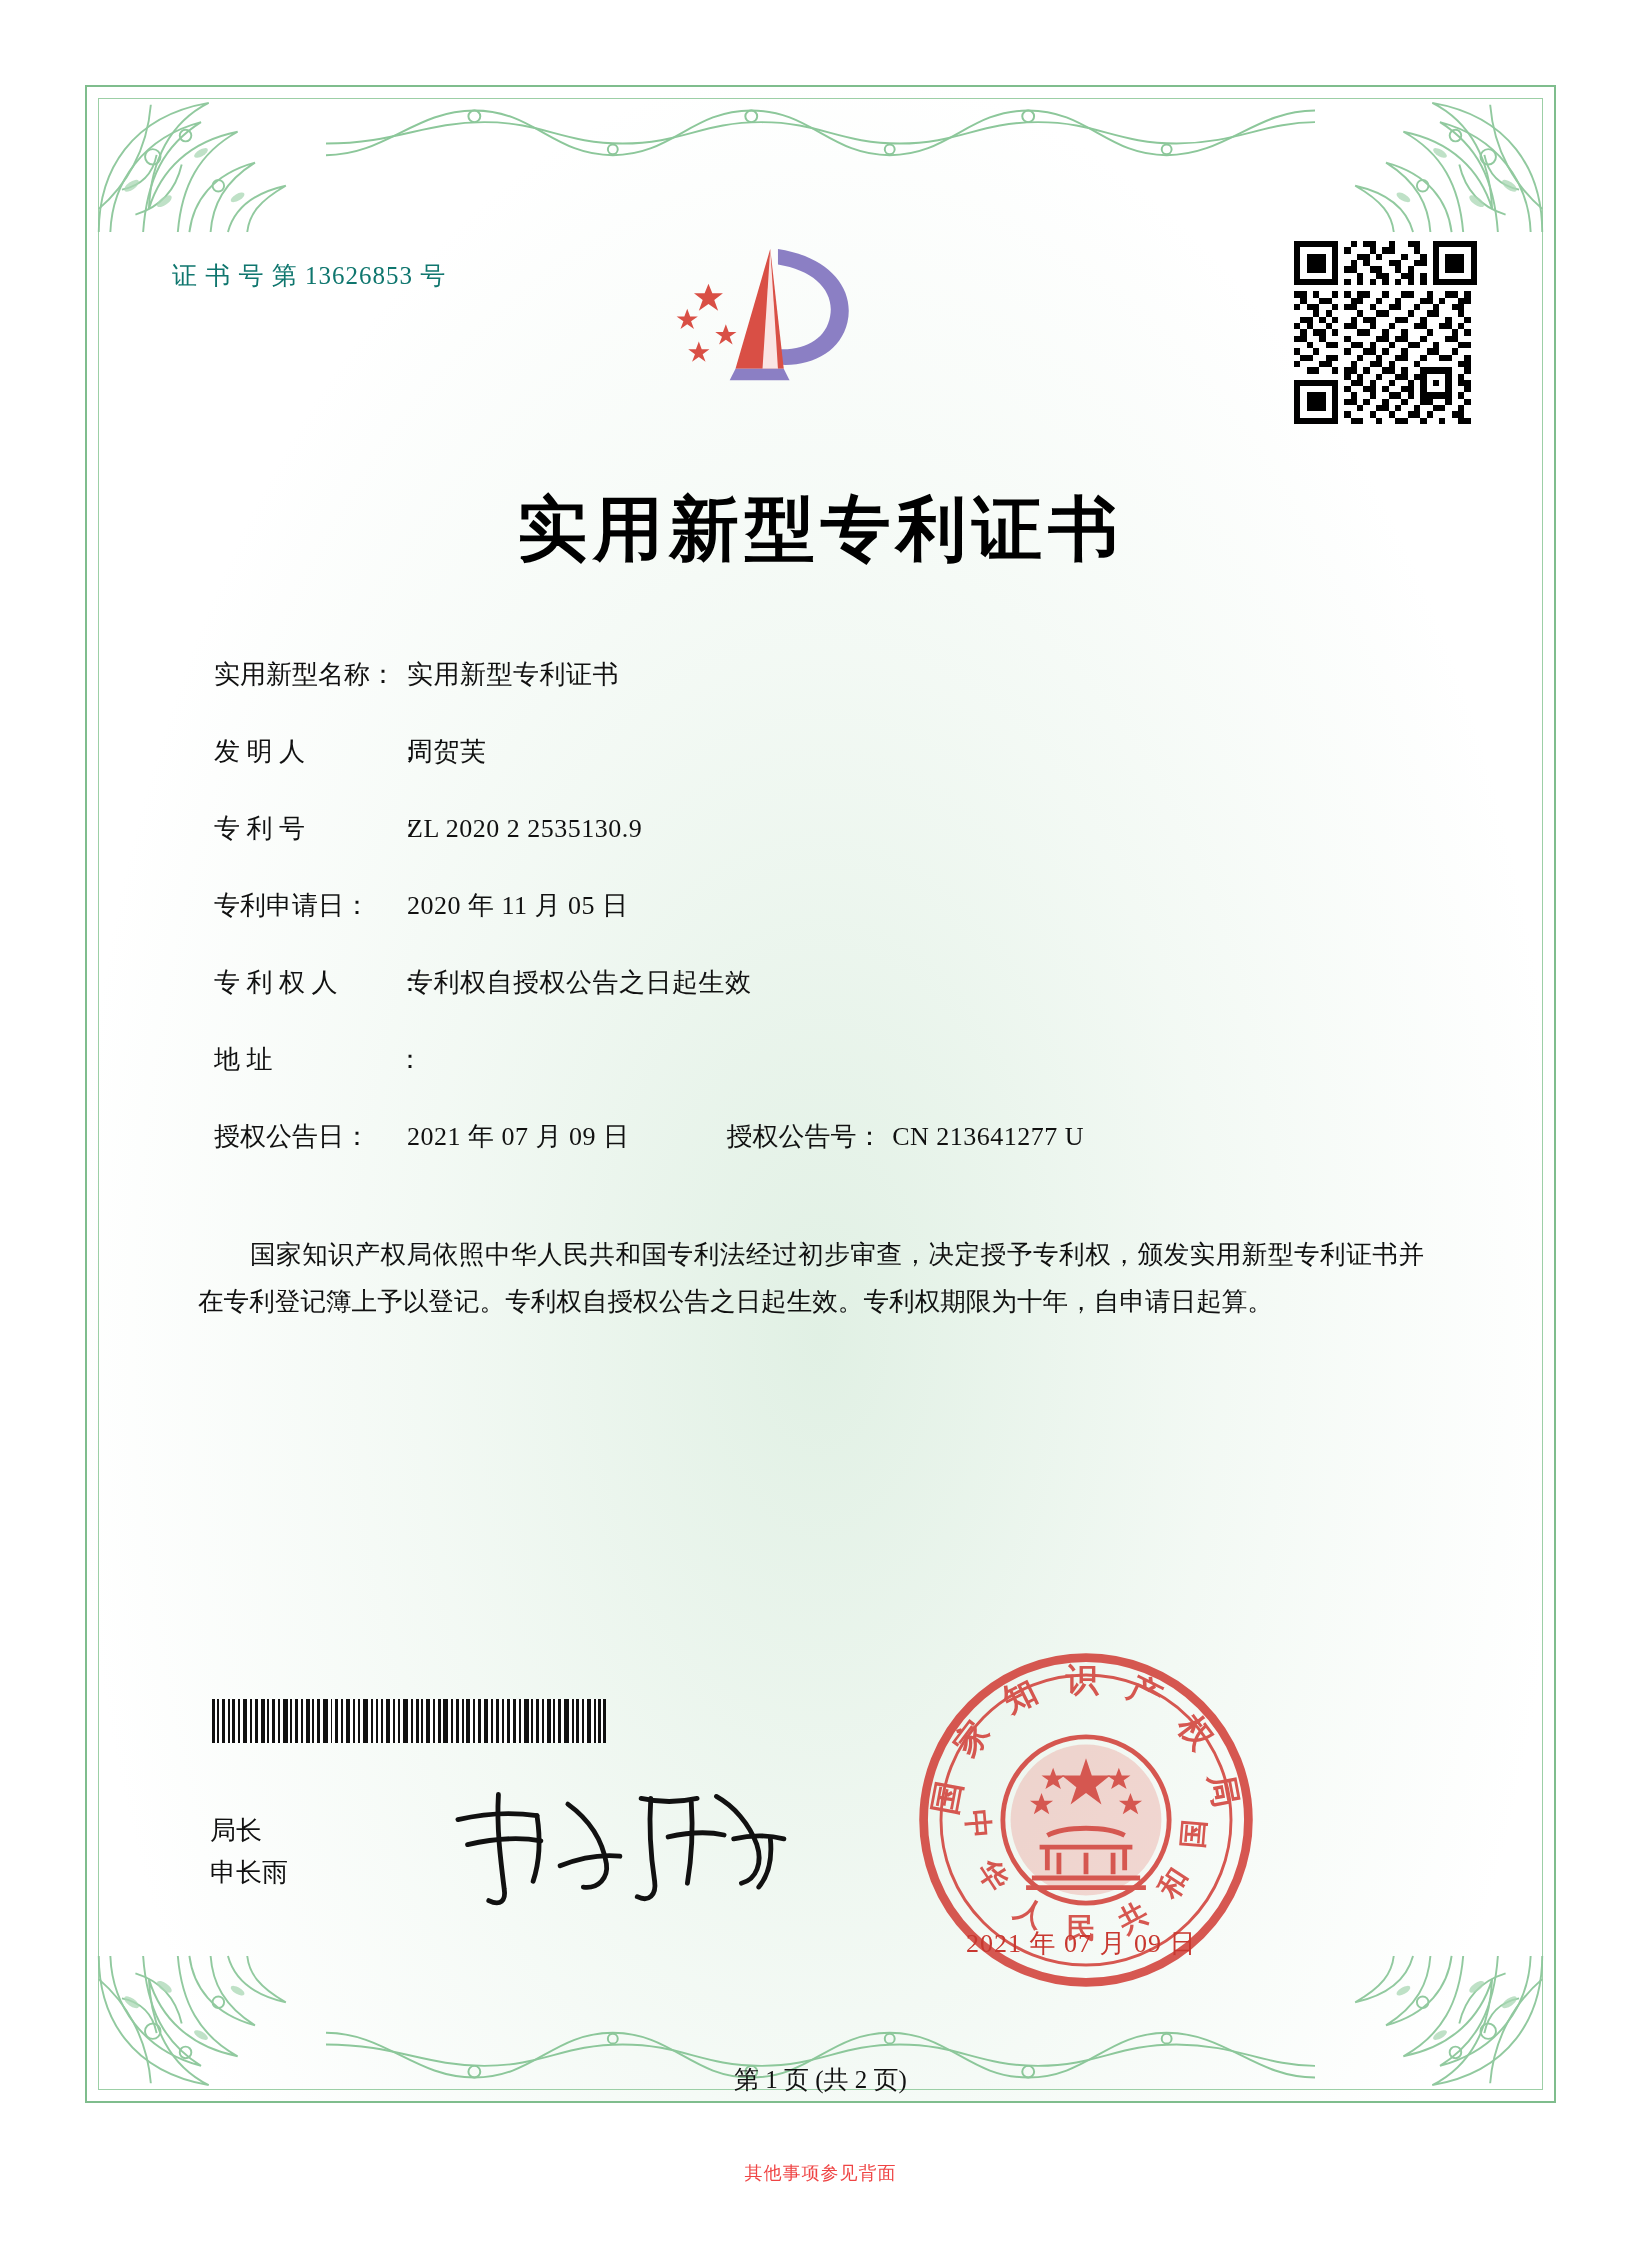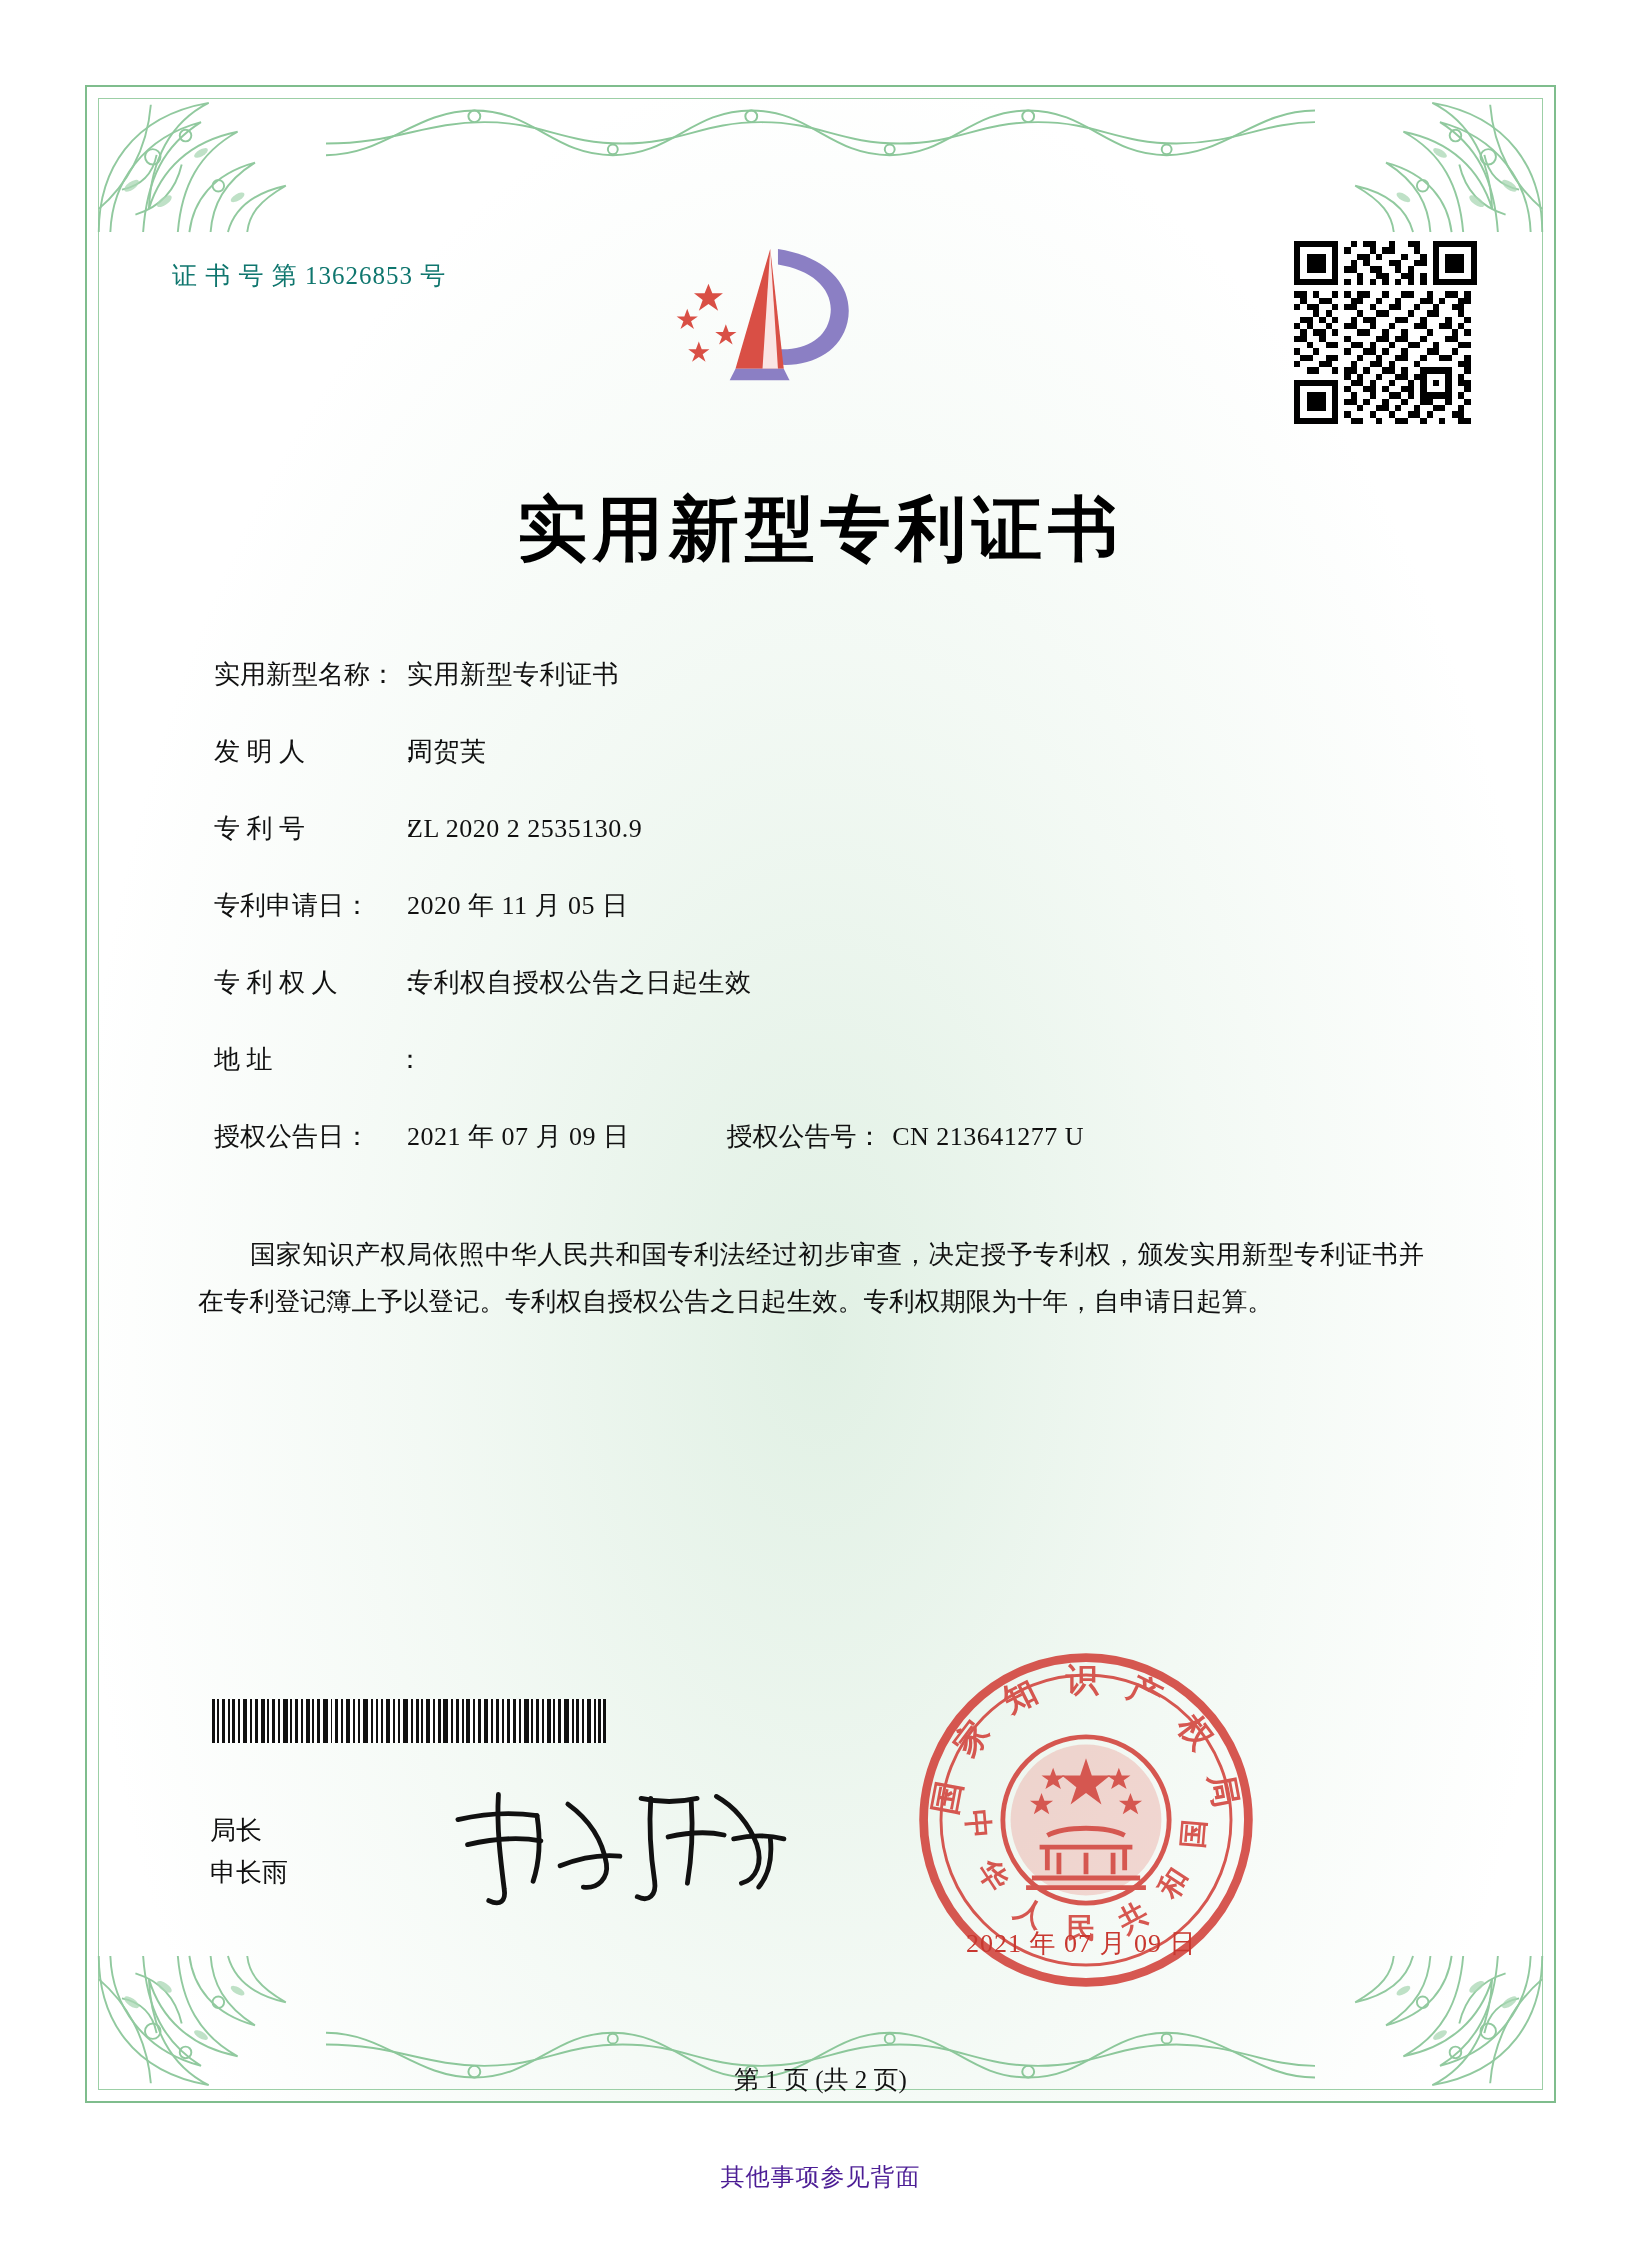--- a/index.html
+++ b/index.html
@@ -220,22 +220,22 @@
     color: #111;
     margin-top: 28px;
   }
 
   
   .outside-footer {
     position: absolute;
     left: 0; right: 0;
     top: 2161px;
     text-align: center;
-    font-size: 24px;
-    color: #4c1d95;
+    font-size: 18px;
+    color: #ef4444;
     letter-spacing: 1px;
   }
 </style>
 </head>
 <body>
 
 <div class="page">
 
   <div class="cert-area">
 

